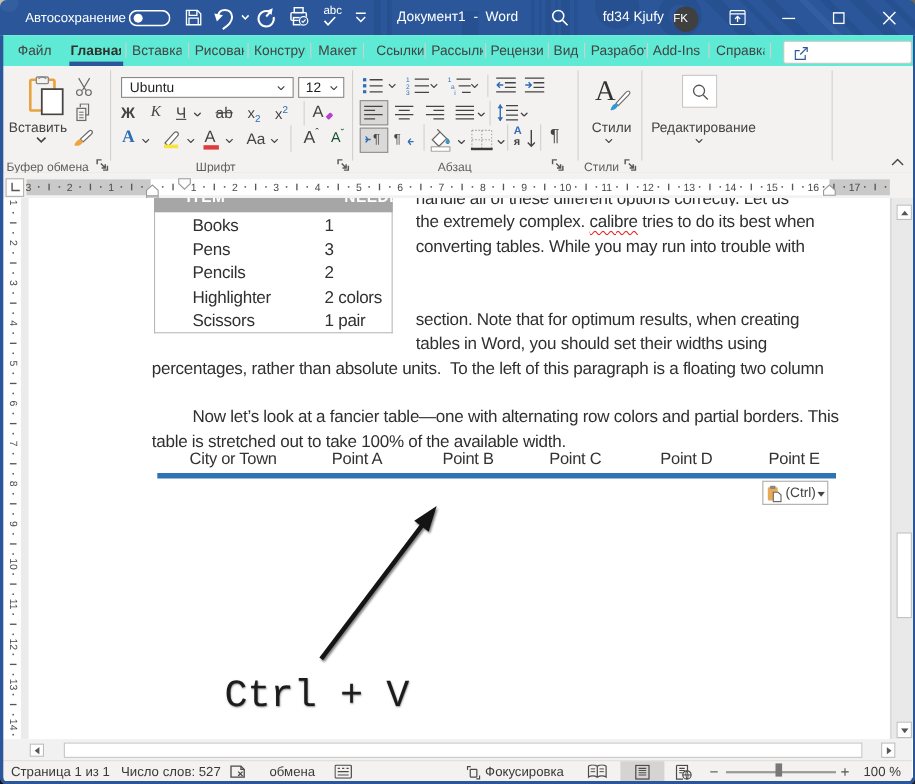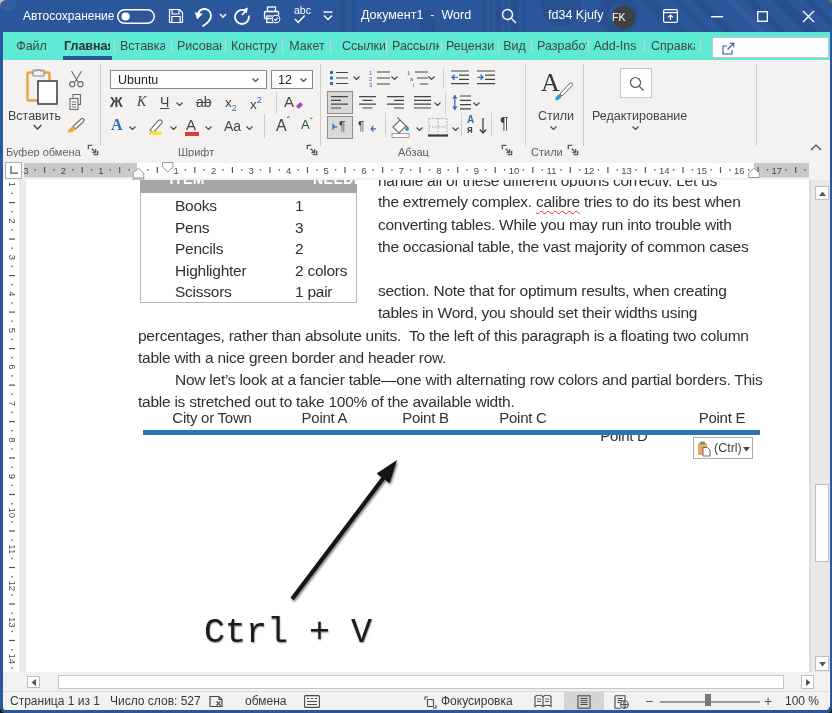--- a/index.html
+++ b/index.html
@@ -591,33 +591,31 @@
 <span class="doctext" style="left:175px;top:81.9px;">Highlighter</span>
 <span class="doctext" style="left:295px;top:81.9px;">2 colors</span>
 <span class="doctext" style="left:175px;top:103.4px;">Scissors</span>
 <span class="doctext" style="left:295px;top:103.4px;">1 pair</span>
 
 <div class="ab" style="left:378px;top:0;width:392px;height:6.5px;overflow:hidden;">
  <span class="doctext" style="left:0;top:-7.9px;">handle all of these different options correctly. Let us</span>
 </div>
 <span class="doctext" style="left:378px;top:13.3px;">the extremely complex. <span class="sq">calibre</span> tries to do its best when</span>
 <span class="doctext" style="left:378px;top:35.5px;">converting tables. While you may run into trouble with</span>
-<span class="doctext" style="left:378px;top:57.7px;">the occasional table, the vast majority of common cases</span>
 <span class="doctext" style="left:378px;top:102.1px;">section. Note that for optimum results, when creating</span>
 <span class="doctext" style="left:378px;top:124.3px;">tables in Word, you should set their widths using</span>
 <span class="doctext" style="left:138px;top:146.5px;">percentages, rather than absolute units.&nbsp; To the left of this paragraph is a floating two column</span>
-<span class="doctext" style="left:138px;top:168.7px;">table with a nice green border and header row.</span>
 <span class="doctext" style="left:175px;top:190.9px;">Now let’s look at a fancier table—one with alternating row colors and partial borders. This</span>
 <span class="doctext" style="left:138px;top:213.1px;">table is stretched out to take 100% of the available width.</span>
 
 <span class="doctext t2" style="left:152px;width:120px;">City or Town</span>
 <span class="doctext t2" style="left:264.5px;width:120px;">Point A</span>
 <span class="doctext t2" style="left:365.5px;width:120px;">Point B</span>
 <span class="doctext t2" style="left:463px;width:120px;">Point C</span>
-<span class="doctext t2" style="left:564px;width:120px;margin-top:18px;">Point D</span>
+<span class="doctext t2" style="left:564px;width:120px;">Point D</span>
 <span class="doctext t2" style="left:662px;width:120px;">Point E</span>
 <div class="ab" style="left:143px;top:250px;width:617px;height:4.5px;background:#2e74b5;"></div>
 
 <div class="ab" style="left:693px;top:257px;width:60px;height:22px;background:#fff;border:1px solid #ababab;box-sizing:border-box;">
  <svg class="ab" style="left:3px;top:2.5px" width="15" height="16" viewBox="0 0 15 16">
   <rect x="1" y="2" width="9" height="12" rx="1" fill="#e8aa59"></rect>
   <rect x="3" y="0.5" width="5" height="3" rx="0.8" fill="#8a8886"></rect>
   <path d="M6 6.5 h4.5 l2.5 2.5 v6 h-7 z" fill="#fff" stroke="#666" stroke-width="1"></path>
  </svg>
  <span class="ab" style="left:20px;top:3px;font-size:12.5px;color:#444;">(Ctrl)</span>

